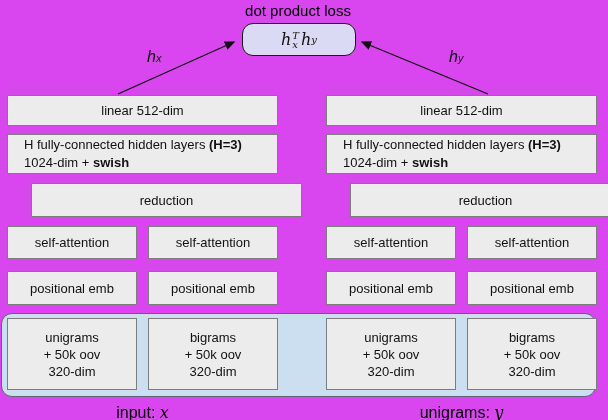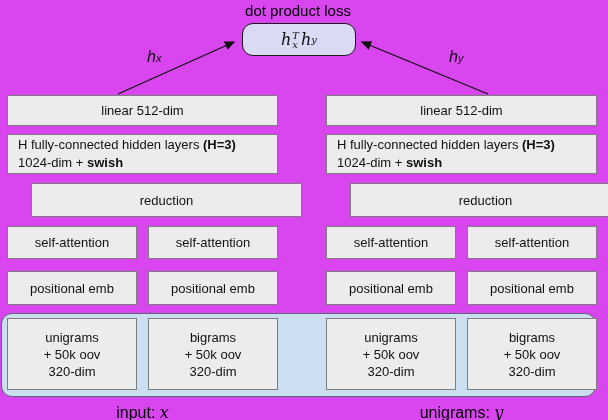--- a/index.html
+++ b/index.html
@@ -28,21 +28,21 @@
   .tower.left{left:7px;}
   .tower.right{left:326px;}
 
   .gbox{position:absolute;box-sizing:border-box;background:var(--box-fill,#ececec);
         border:1px solid var(--box-border,#7d7d7d);
         display:flex;align-items:center;justify-content:center;
         font-size:13px;text-align:center;color:#111;}
   .row-linear{top:0;left:0;width:271px;height:31px;}
   .row-hidden{top:39px;left:0;width:271px;height:40px;
               flex-direction:column;align-items:flex-start;justify-content:center;
-              padding-left:10px;text-align:left;line-height:18px;}
+              padding-left:16px;text-align:left;line-height:18px;}
   .row-reduction{top:88px;left:0;width:271px;height:34px;margin-left:24px;}
   .col1{left:0;width:130px;}
   .col2{left:141px;width:130px;}
   .row-attn{top:131px;height:33px;}
   .row-pos{top:176px;height:34px;}
   .row-emb{top:223px;height:72px;flex-direction:column;line-height:17px;}
   .caption{position:absolute;top:308px;left:0;width:271px;text-align:center;
            font-size:16px;color:#000;}
   .caption .var{font-family:"DejaVu Serif",serif;font-style:italic;}
 

